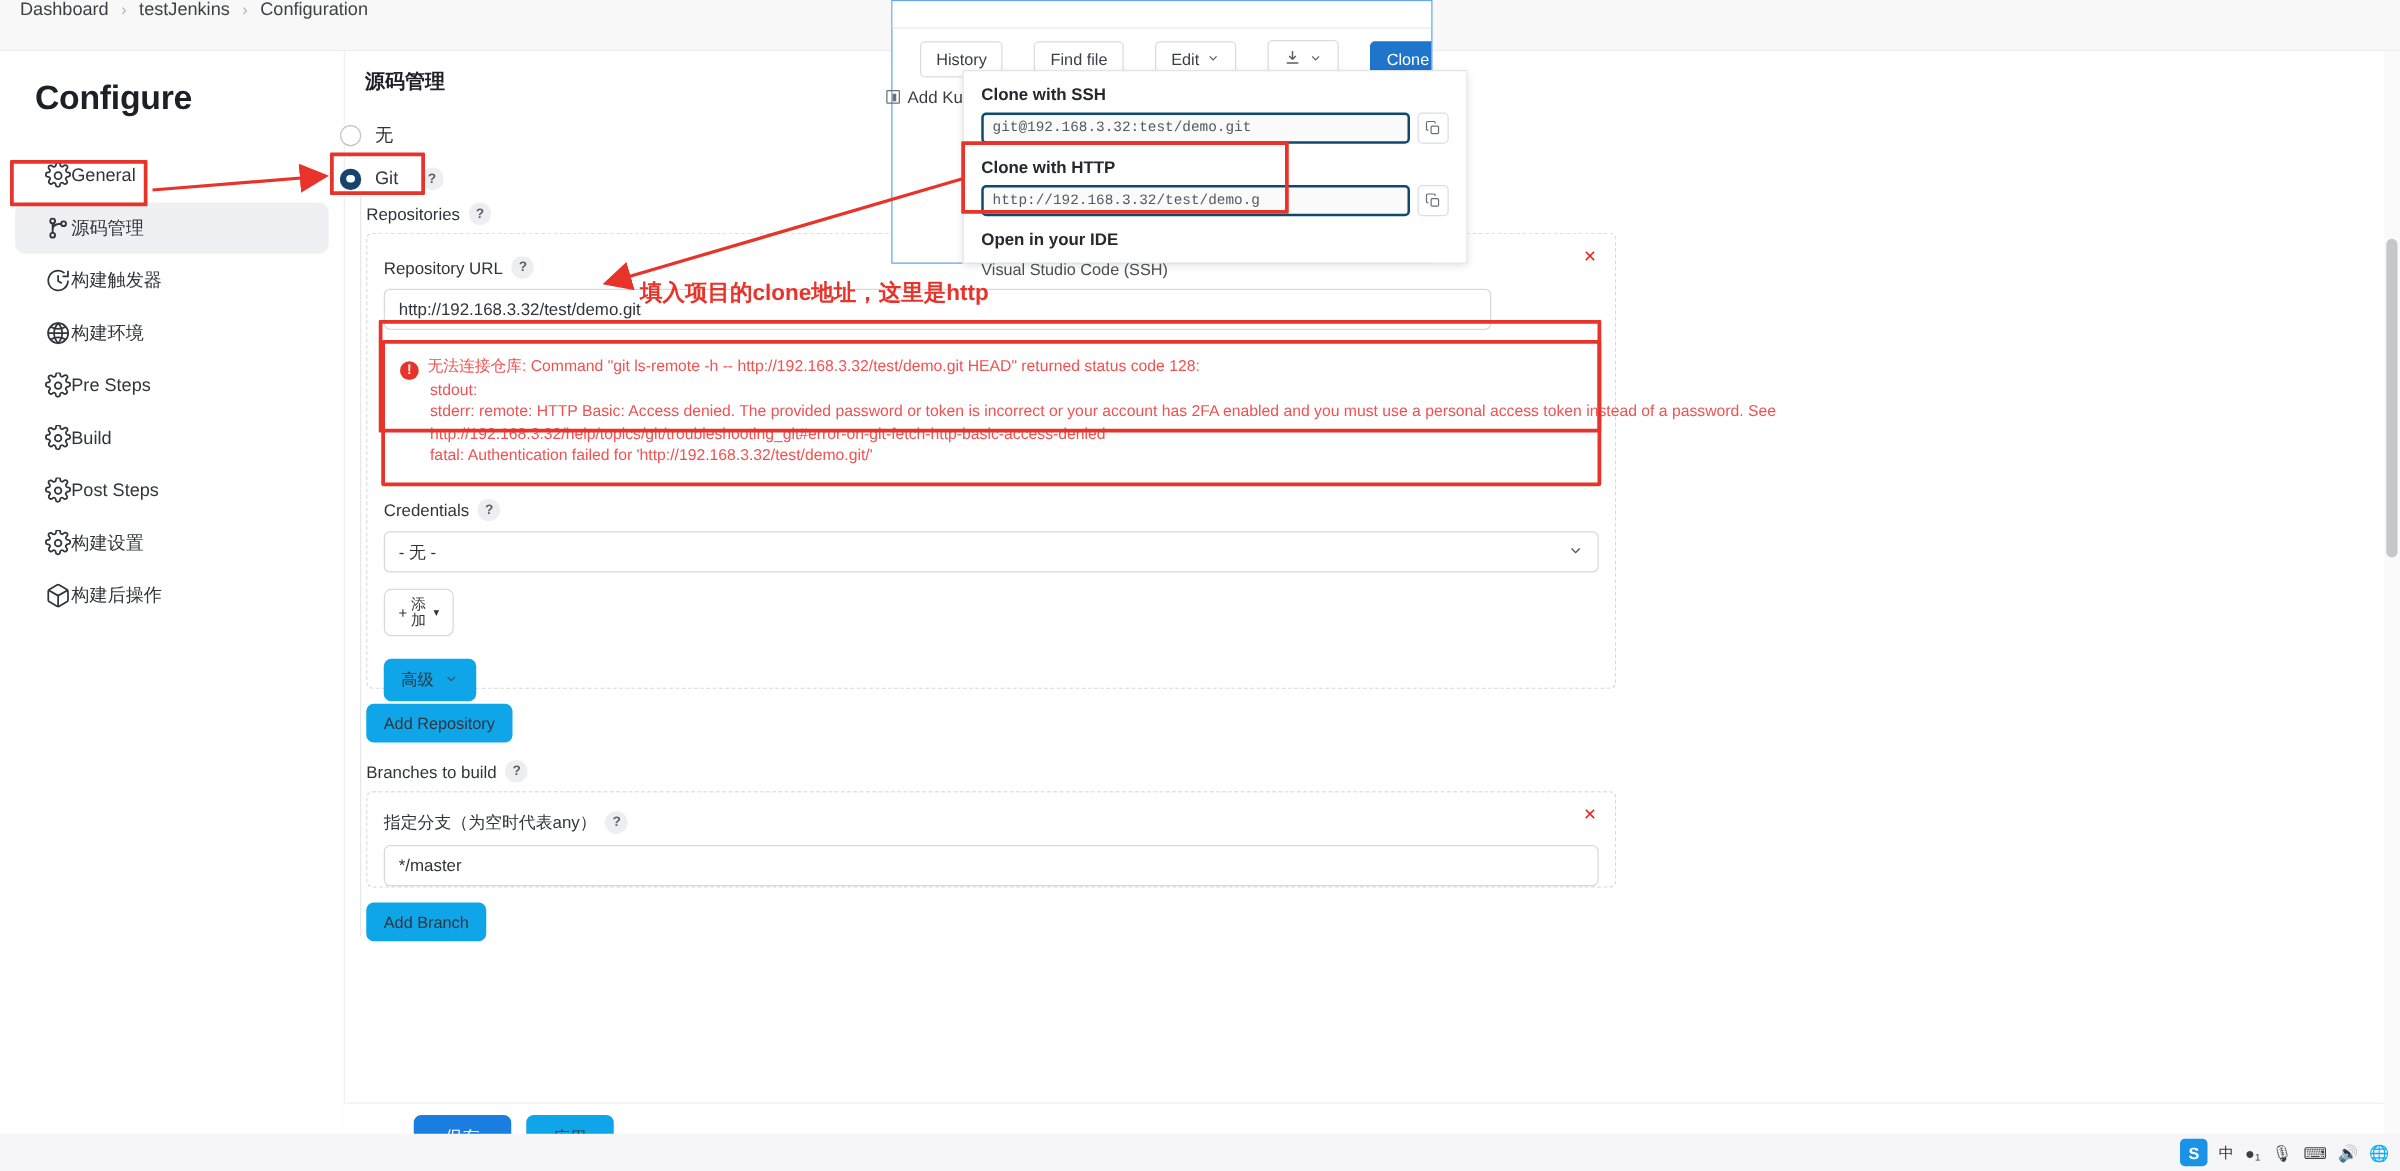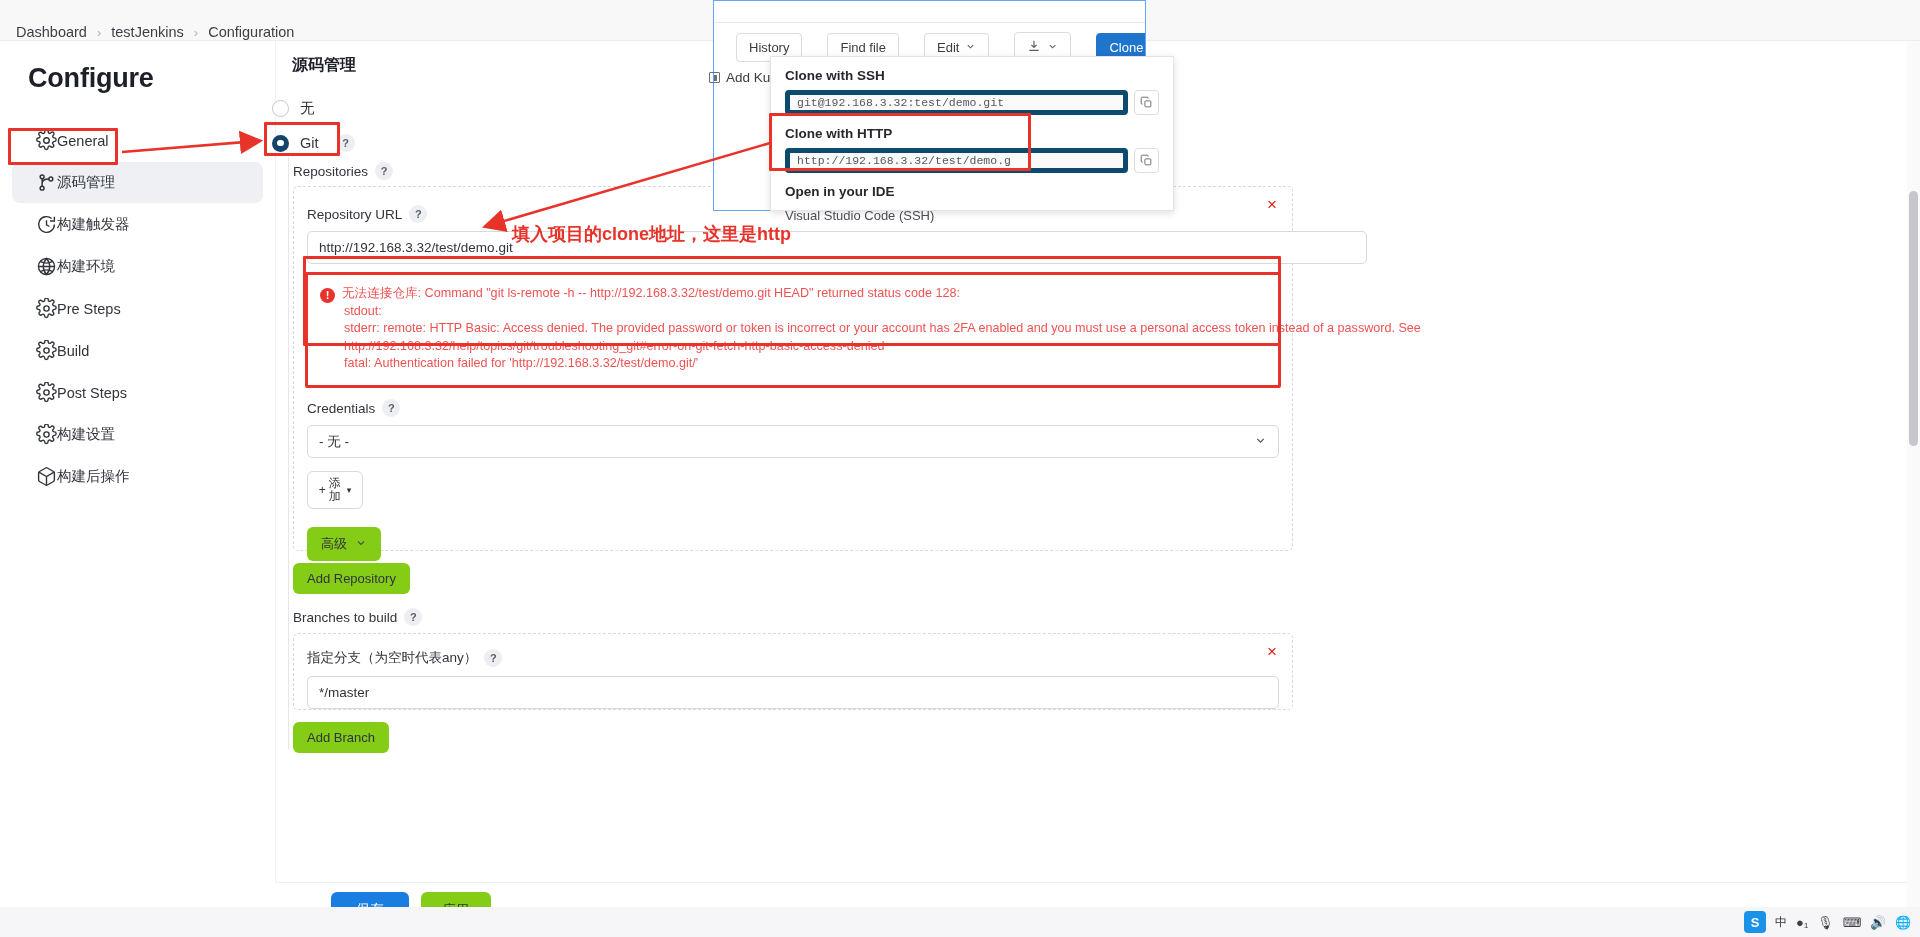--- a/index.html
+++ b/index.html
@@ -8,21 +8,21 @@
     font-family: "Liberation Sans", sans-serif;
     background: #fff;
     overflow: hidden;
   }
   .app { position: relative; width: 1920px; height: 937px; }
 
   
   .breadcrumb-bar {
     position: absolute; top: 0; left: 0; width: 1920px; height: 41px;
     background: #f8f8f9; border-bottom: 1px solid #ebecef;
-    display: flex; align-items: flex-end; padding-left: 16px;
+    display: flex; align-items: flex-start; padding-left: 16px;
     font-size: 14.5px; color: #3d3f44;
   }
   .crumb { color: #3d3f44; }
   .crumb-sep { color: #b0b3ba; margin: 0 10px; font-size: 13px; }
 
   
   .sidebar {
     position: absolute; top: 41px; left: 0; width: 275px; height: 896px;
     background: #fff; padding-top: 22px;
   }
@@ -82,21 +82,21 @@
     background: #fff; font-size: 13.5px; color: #31343b;
     padding: 0 11px; font-family: "Liberation Sans", sans-serif;
     outline: none;
   }
   .select-input {
     width: 100%; height: 33px; border: 1px solid #d7d9de; border-radius: 5px;
     background: #fff; font-size: 13.5px; color: #31343b;
     padding: 0 11px; display:flex; align-items:center; justify-content: space-between;
   }
   .btn-light {
-    background: #84cc16; border: none; border-radius: 6px;
+    background: #0ea5e9; border: none; border-radius: 6px;
     font-size: 13px; color: #31343b; padding: 8px 14px; cursor: pointer;
     font-family: "Liberation Sans", sans-serif;
   }
   .btn-outline {
     background: #fff; border: 1px solid #d7d9de; border-radius: 6px;
     color: #31343b; cursor: pointer; font-family: "Liberation Sans", sans-serif;
   }
   .delete-x {
     position: absolute; right: 12px; top: 10px; width: 16px; height: 16px;
     color: #e2231a; font-size: 17px; line-height: 15px; text-align: center;
@@ -161,21 +161,21 @@
     position: absolute; left: 770px; top: 56px; width: 404px; height: 155px;
     background: #fff; border: 1px solid #e3e4e8;
     box-shadow: 0 2px 7px rgba(0,0,0,0.13);
     padding: 11px 14px;
   }
   .clone-head { font-size: 13.5px; font-weight: bold; color: #25282e; margin-bottom: 7px; }
   .clone-field {
     display: flex; align-items: center; gap: 6px; margin-bottom: 11px;
   }
   .clone-input {
-    flex: 1; height: 25px; border: 5px solid #0c4a6e; border-radius: 4px;
+    flex: 1; height: 25px; border: 2px solid #0c4a6e; border-radius: 4px;
     background: #fafafb; font-family: "Liberation Mono", monospace;
     font-size: 11.5px; color: #55585f; padding: 0 7px;
     display: flex; align-items: center; overflow: hidden; white-space: nowrap;
   }
   .copy-btn {
     width: 25px; height: 25px; border: 1px solid #dcdde1; border-radius: 4px;
     background: #fff; display: flex; align-items: center; justify-content: center;
     cursor: pointer; flex: 0 0 25px;
   }
   .open-ide { font-size: 13.5px; font-weight: bold; color: #25282e; margin-top: 2px; }
@@ -344,21 +344,21 @@
     </div>
 
     <div class="dashed-box" style="position:absolute; left:17px; top:145px; width:1000px; height:365px;">
       <span class="delete-x">×</span>
 
       <div class="field-label" style="position:absolute; left:13px; top:18px;">
         <span>Repository URL</span>
         <span class="help-badge">?</span>
       </div>
 
-      <input class="text-input" style="position: absolute; left: 13px; top: 44px; width: 1060px;" value="http://192.168.3.32/test/demo.git">
+      <input class="text-input" style="position: absolute; left: 13px; top: 44px; width: 886px;" value="http://192.168.3.32/test/demo.git">
 
       <div class="error-block" style="position:absolute; left:11px; top:85px; width:976px;">
         <div class="err-line">
           <span class="err-icon">!</span><span style="font-weight:500">无法连接仓库:</span><span> Command "git ls-remote -h -- http://192.168.3.32/test/demo.git HEAD" returned status code 128:</span>
         </div>
         <div class="err-line err-indent">stdout:</div>
         <div class="err-line err-indent">stderr: remote: HTTP Basic: Access denied. The provided password or token is incorrect or your account has 2FA enabled and you must use a personal access token instead of a password. See</div>
         <div class="err-line err-indent">http://192.168.3.32/help/topics/git/troubleshooting_git#error-on-git-fetch-http-basic-access-denied</div>
         <div class="err-line err-indent">fatal: Authentication failed for 'http://192.168.3.32/test/demo.git/'</div>
       </div>

